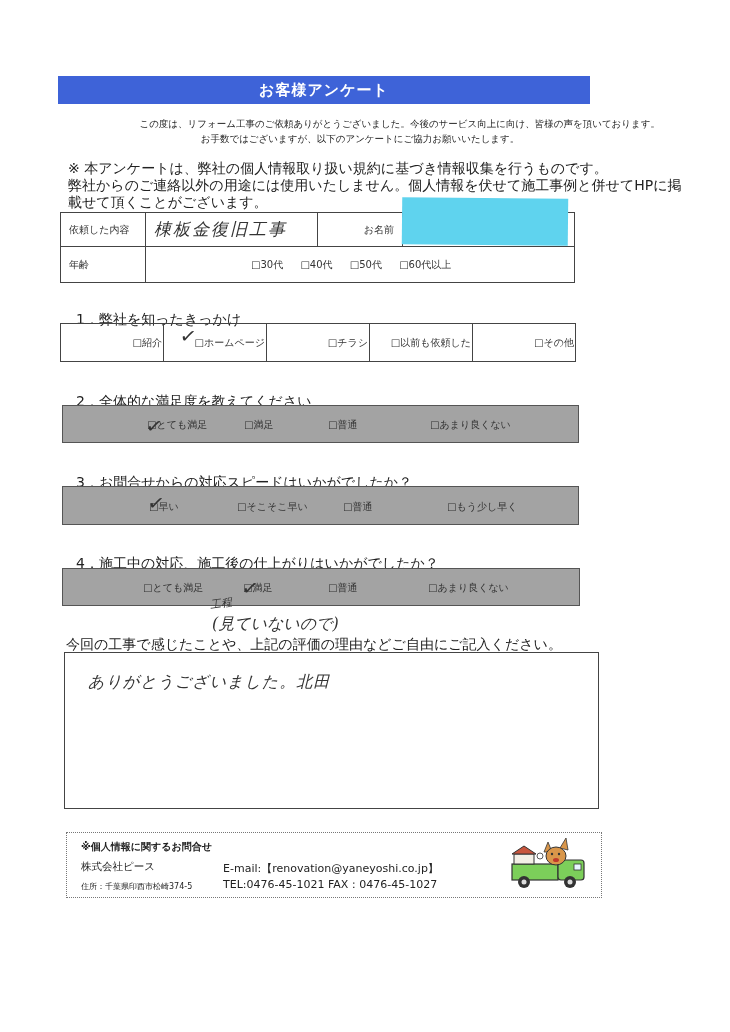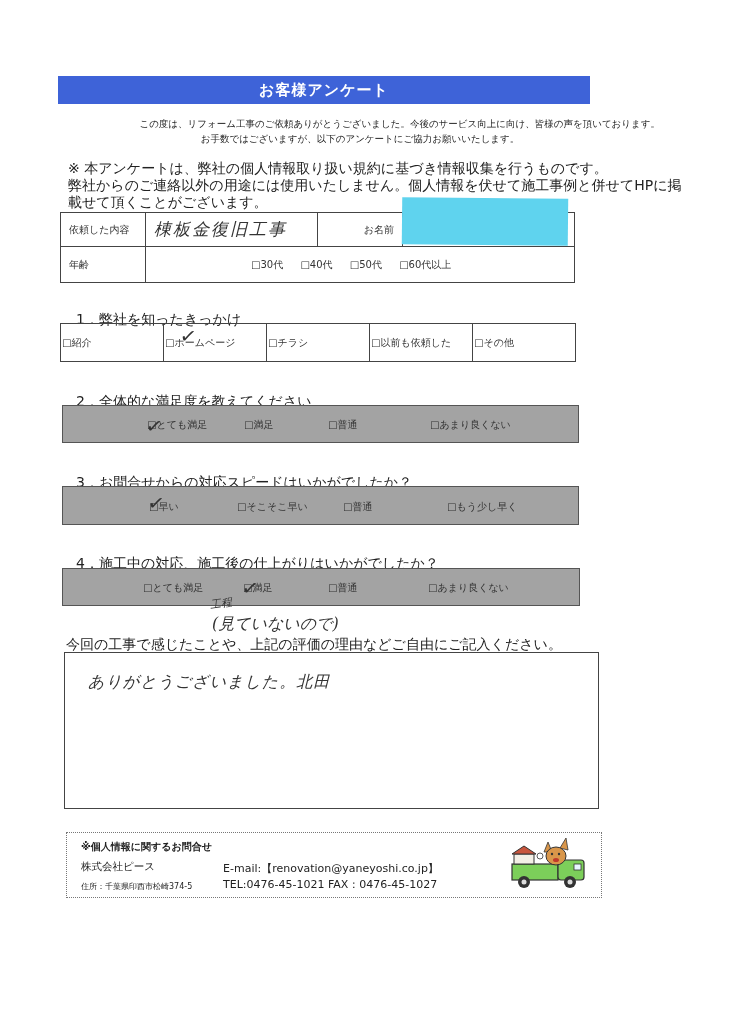--- a/index.html
+++ b/index.html
@@ -16,21 +16,21 @@
   .intro { left: 60px; width: 600px; font-size: 9.5px; text-align: center; color: #222; line-height: 15px; }
   .notice { left: 68px; width: 620px; font-size: 14px; color: #222; line-height: 17px; }
 
   table.info { position: absolute; left: 60px; top: 212px; width: 515px; height: 70px; border-collapse: collapse; }
   table.info td { border: 1.3px solid #444; font-size: 10px; color: #333; padding: 0 8px; }
   .hand { font-family: "DejaVu Serif", serif; font-size: 17px; color: #333; letter-spacing: 2px; font-style: italic; }
   .redact { left: 402px; top: 198px; width: 166px; height: 47px; background: #5fd3ee; transform: rotate(0.6deg); }
 
   .q-title { left: 76px; font-size: 14px; color: #222; }
   table.q1 { position: absolute; left: 60px; top: 323px; width: 516px; height: 39px; border-collapse: collapse; }
-  table.q1 td { border: 1.3px solid #444; text-align: left; font-size: 10px; color: #333; width: 20%; }
+  table.q1 td { border: 1.3px solid #444; text-align: right; font-size: 10px; color: #333; width: 20%; }
   .qbox { border: 1.3px solid #555; background: #a3a3a3; }
   .opt { position: absolute; font-size: 10px; color: #333; white-space: nowrap; }
   .check { position: absolute; font-size: 20px; color: #333; font-family: "DejaVu Sans", sans-serif; transform: rotate(8deg); }
 
   .comment-box { left: 64px; top: 652px; width: 533px; height: 155px; border: 1.3px solid #444; }
   .comment-text { left: 88px; top: 672px; font-family: "DejaVu Serif", serif; font-style: italic; font-size: 16px; color: #333; letter-spacing: 1px; }
 
   .footer { left: 66px; top: 832px; width: 534px; height: 64px; border: 1px dotted #777; }
   .footer .t { position: absolute; color: #222; white-space: nowrap; }
   .truck { position: absolute; left: 508px; top: 836px; width: 84px; height: 56px; }

